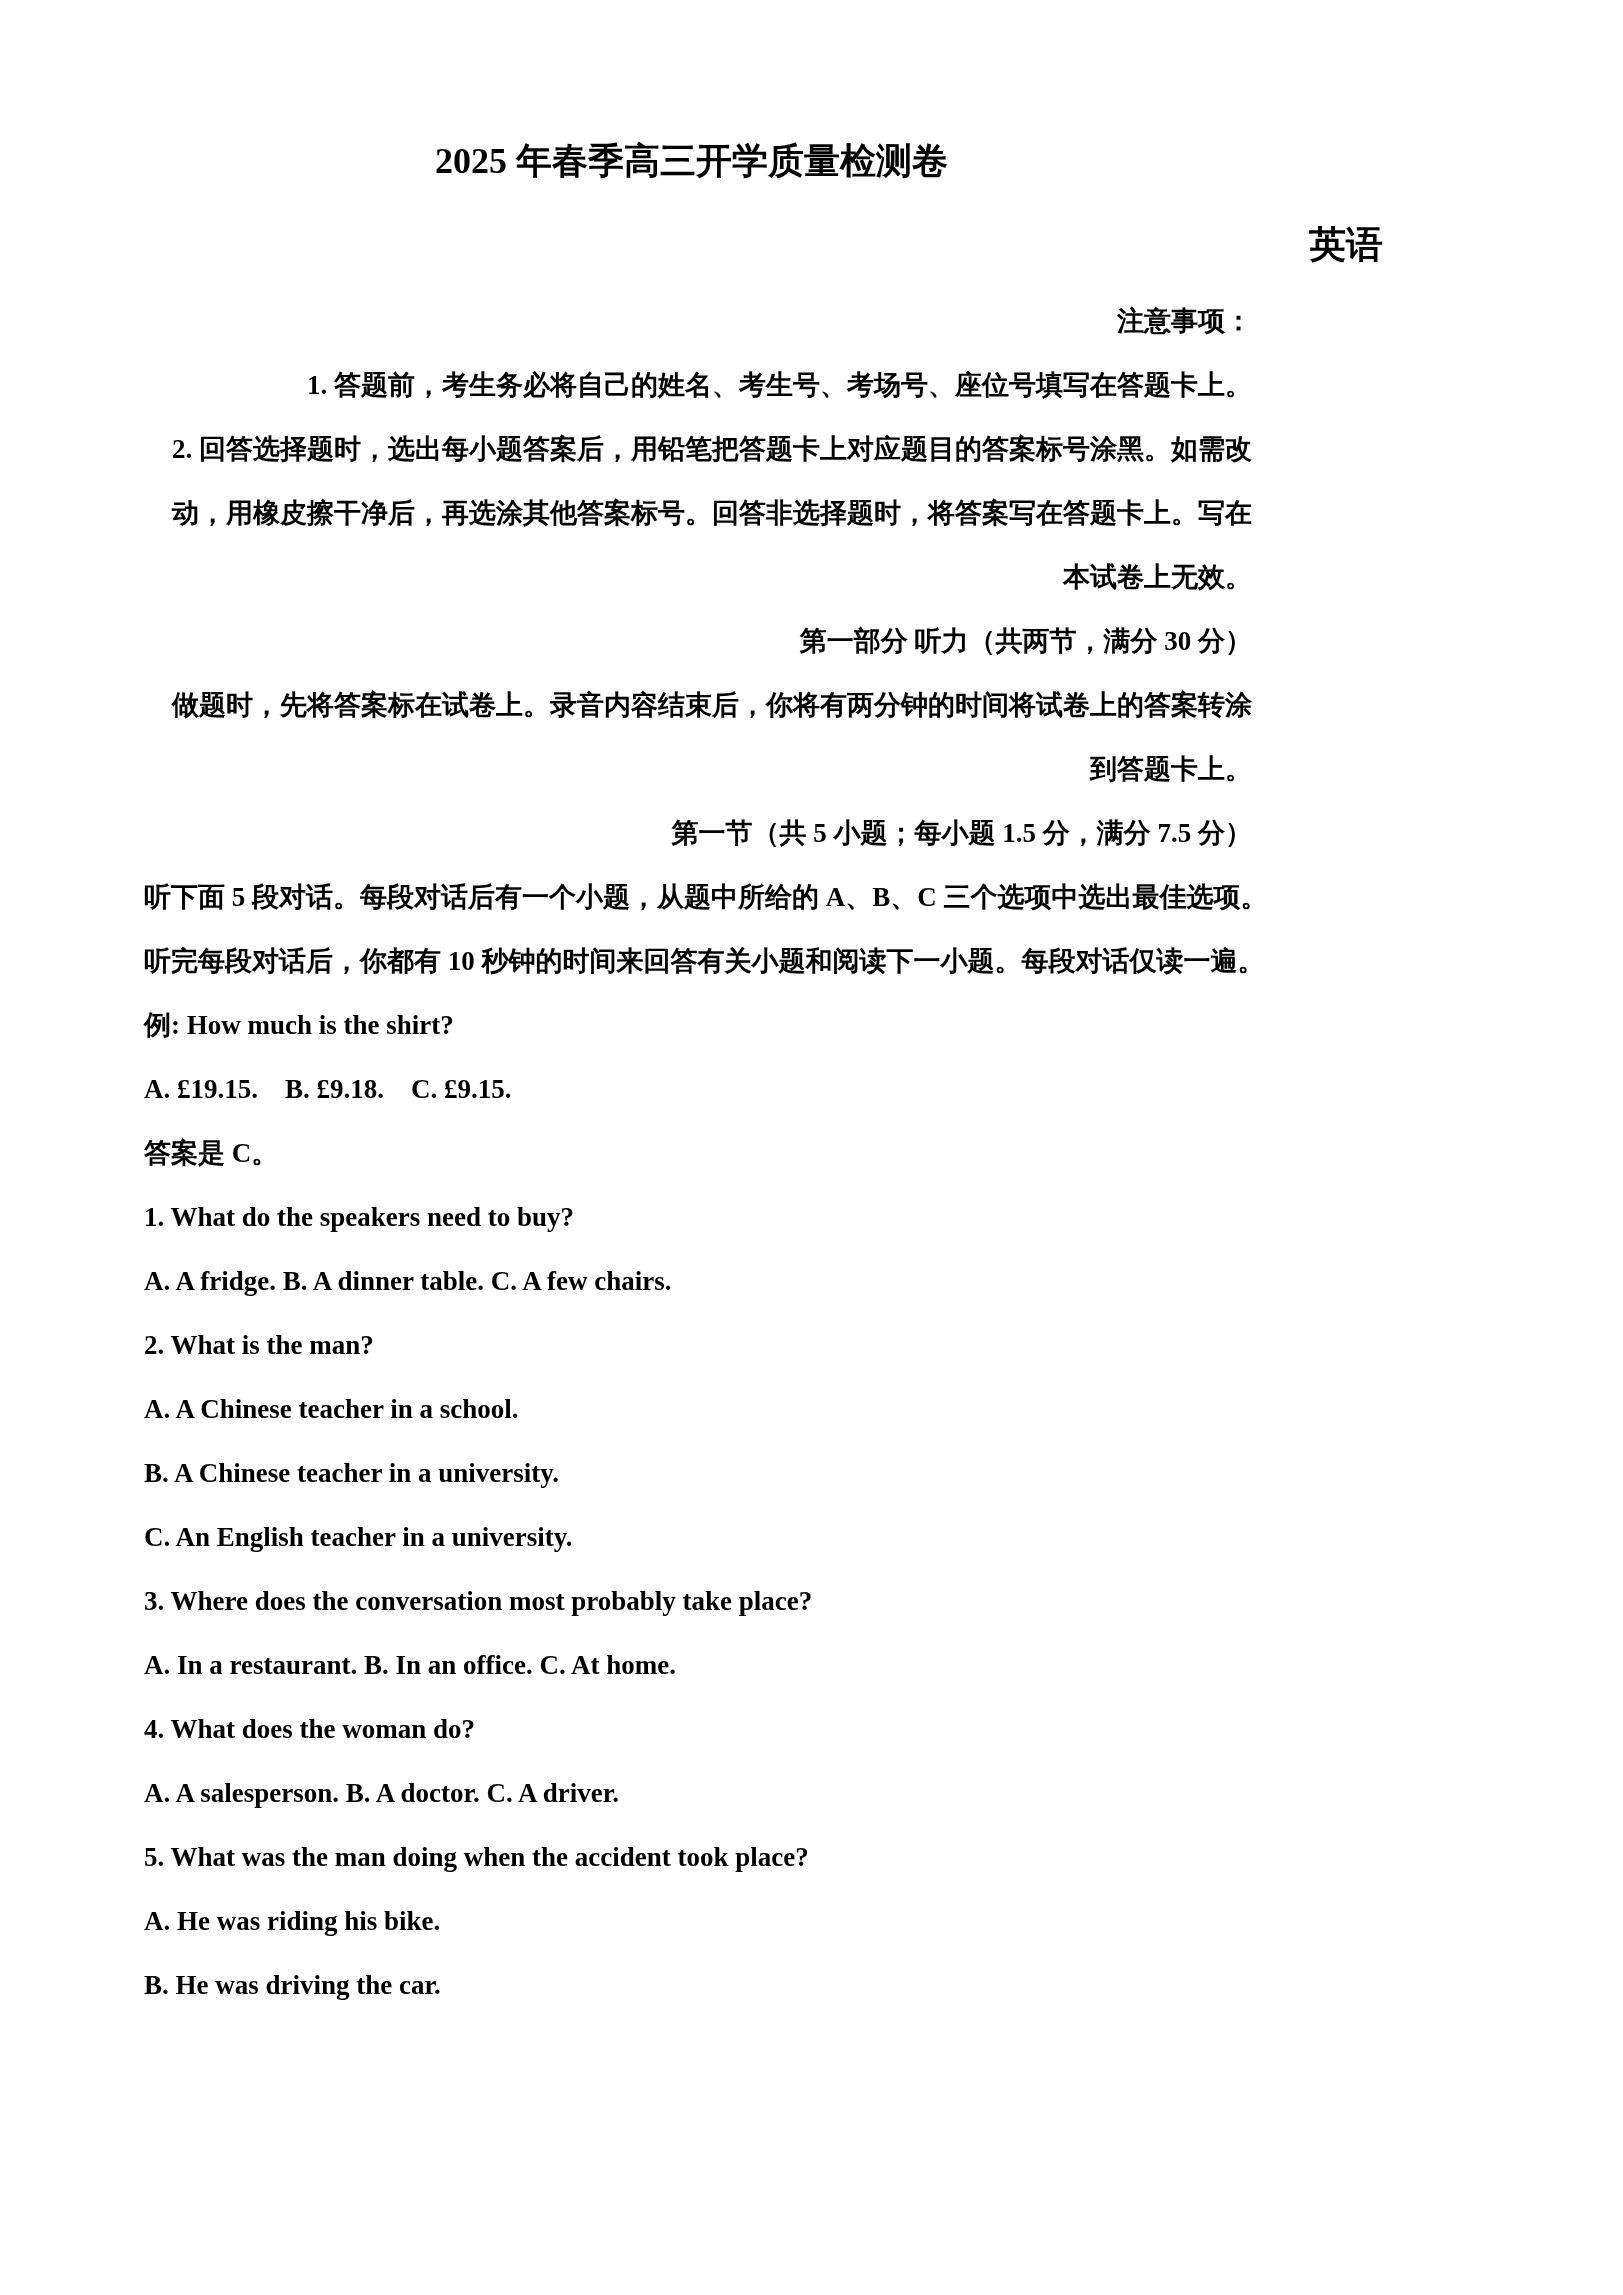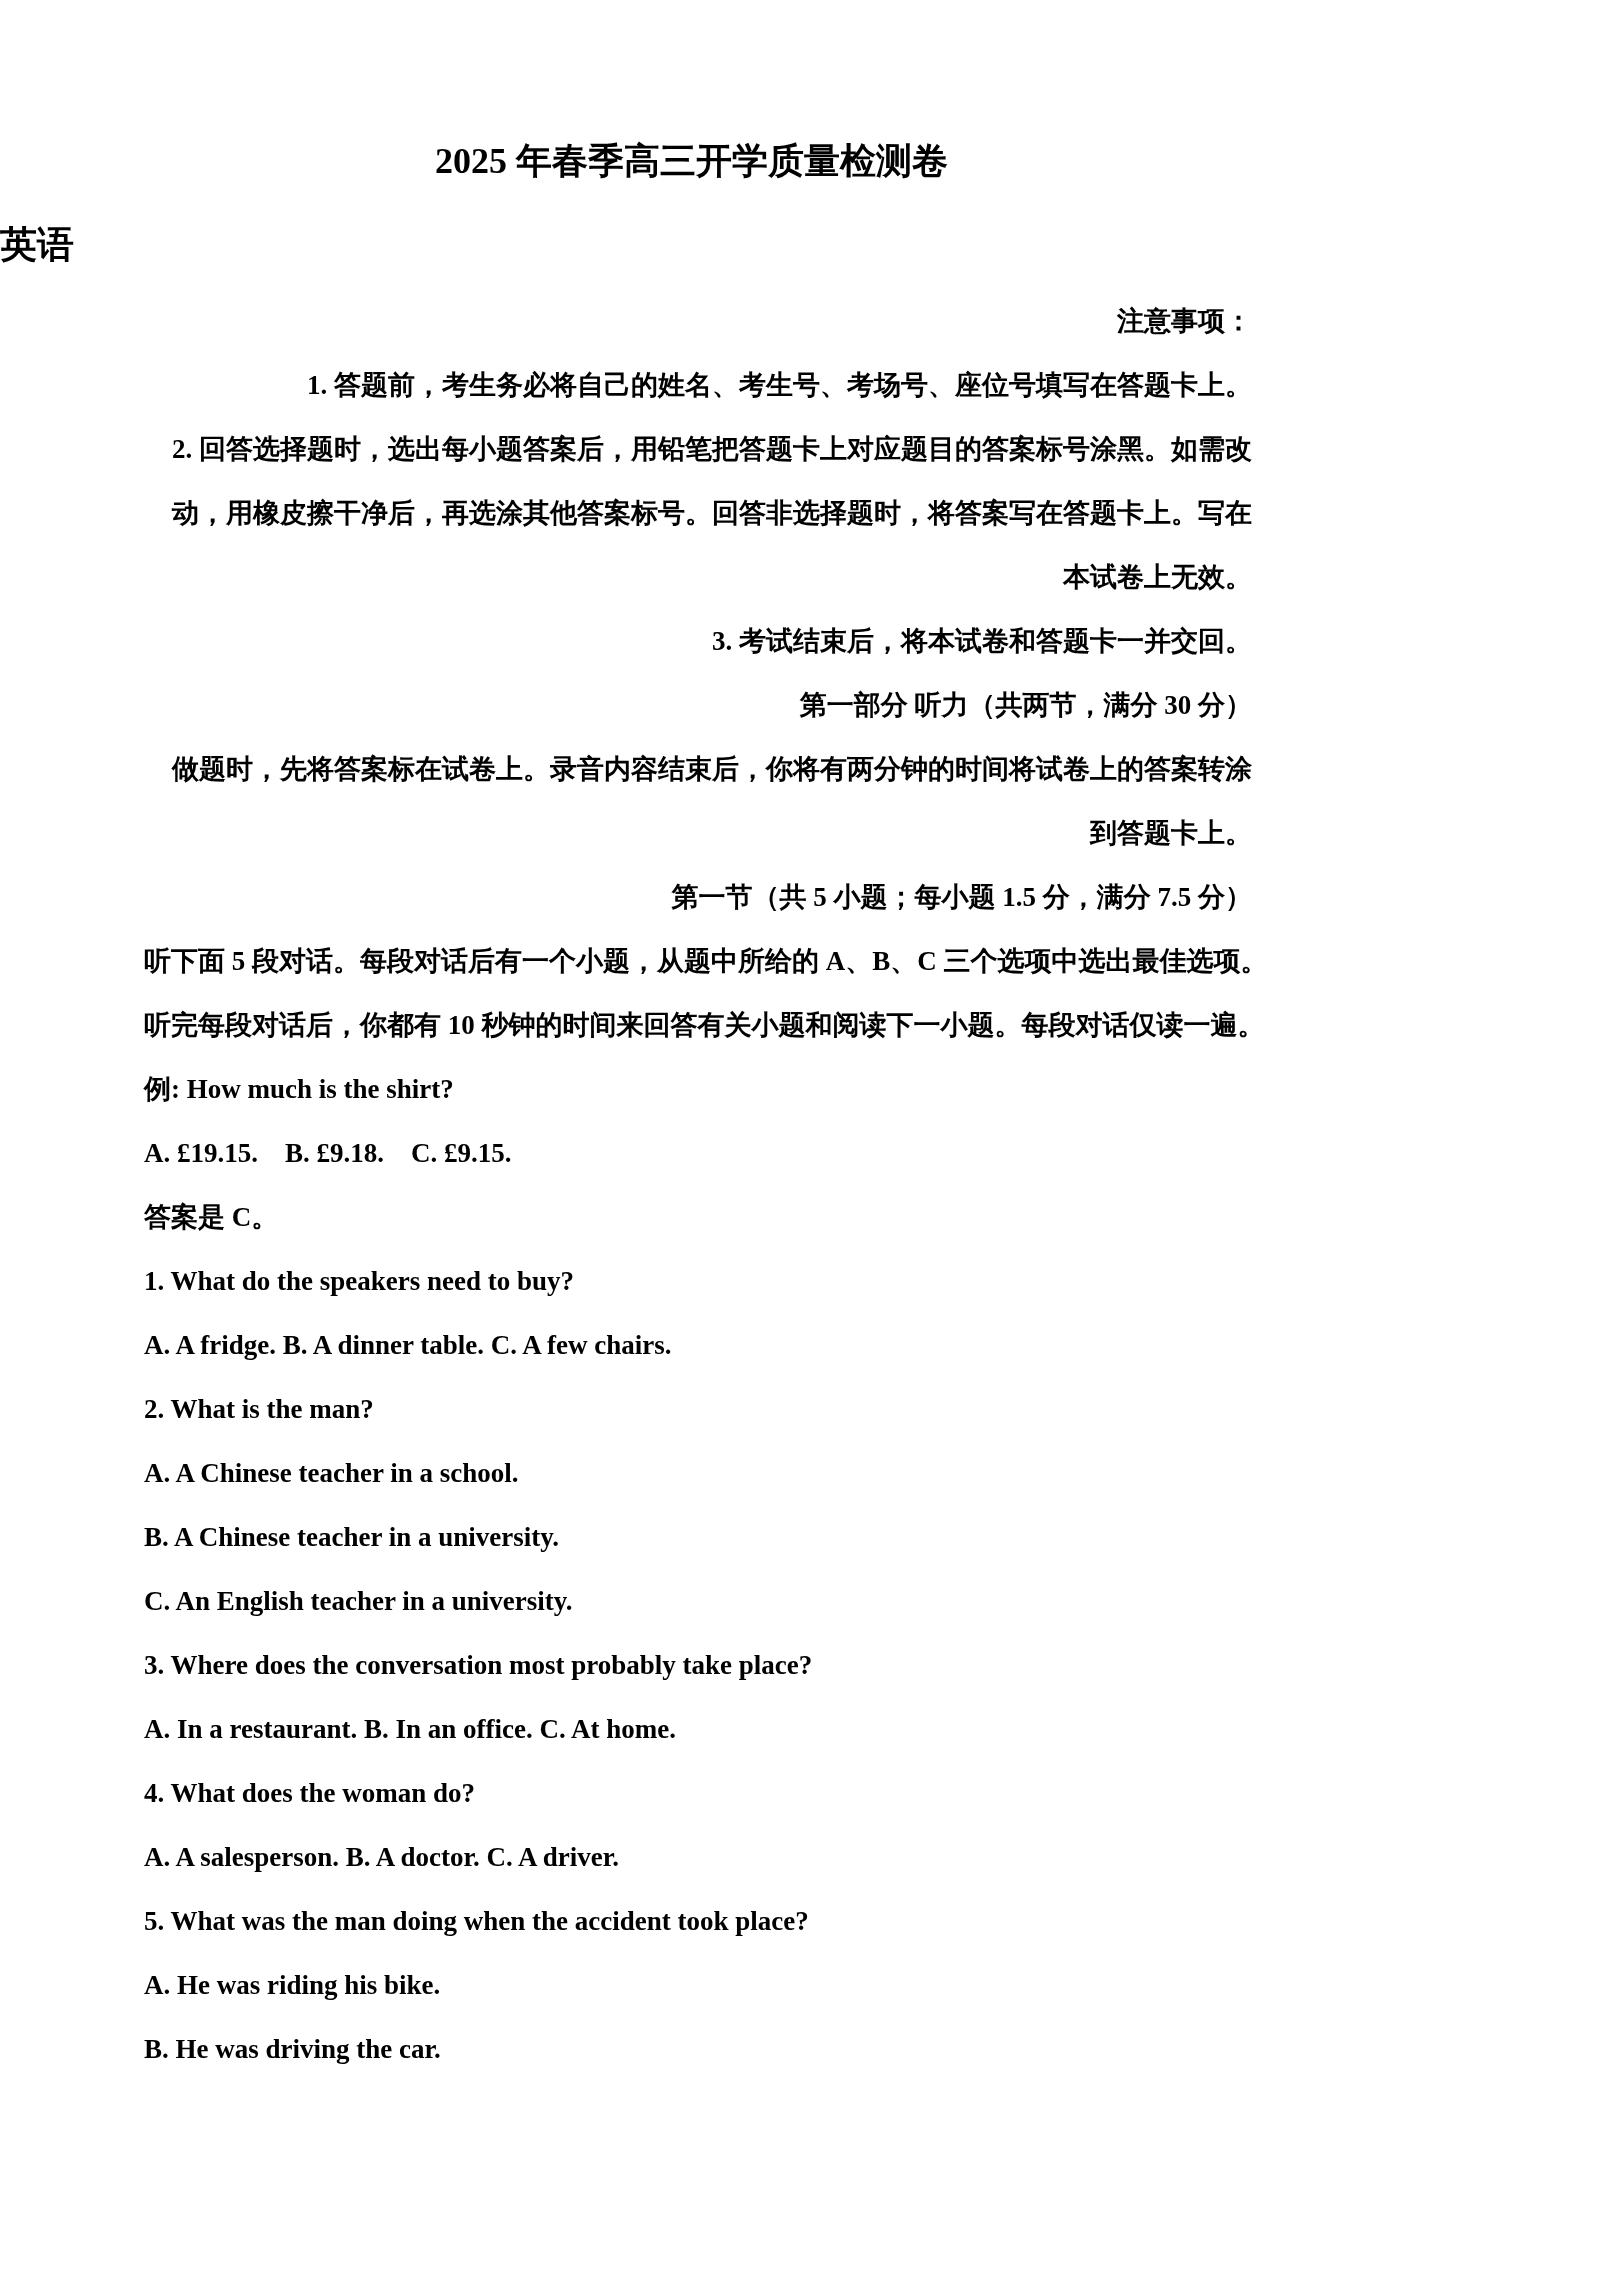--- a/index.html
+++ b/index.html
@@ -24,21 +24,21 @@
     font-size: 36px;
     line-height: 51px;
     text-align: center;
     font-weight: bold;
     white-space: pre;
   }
   .subtitle {
     margin: 32px 0 0 0;
     font-size: 37px;
     line-height: 51px;
-    text-align: left;
+    text-align: right;
     font-weight: bold;
     white-space: pre;
   }
   .content {
     margin: 18.5px 131px 0 144px;
     font-size: 27px;
   }
   .line {
     line-height: 64px;
     white-space: pre;
@@ -54,21 +54,20 @@
 
 <div class="page">
   <h1 class="title">2025 年春季高三开学质量检测卷</h1>
   <h2 class="subtitle">英语</h2>
   <div class="content" id="lines">
       <div class="line bold">注意事项：</div>
       <div class="line bold">1. 答题前，考生务必将自己的姓名、考生号、考场号、座位号填写在答题卡上。</div>
       <div class="line bold">2. 回答选择题时，选出每小题答案后，用铅笔把答题卡上对应题目的答案标号涂黑。如需改</div>
       <div class="line bold">动，用橡皮擦干净后，再选涂其他答案标号。回答非选择题时，将答案写在答题卡上。写在</div>
       <div class="line bold">本试卷上无效。</div>
-      <div class="line bold">3. 考试结束后，将本试卷和答题卡一并交回。</div>
       <div class="line bold">第一部分 听力（共两节，满分 30 分）</div>
       <div class="line bold">做题时，先将答案标在试卷上。录音内容结束后，你将有两分钟的时间将试卷上的答案转涂</div>
       <div class="line bold">到答题卡上。</div>
       <div class="line bold">第一节（共 5 小题；每小题 1.5 分，满分 7.5 分）</div>
       <div class="line bold">听下面 5 段对话。每段对话后有一个小题，从题中所给的 A、B、C 三个选项中选出最佳选项。</div>
       <div class="line bold">听完每段对话后，你都有 10 秒钟的时间来回答有关小题和阅读下一小题。每段对话仅读一遍。</div>
       <div class="line">例: How much is the shirt?</div>
       <div class="line">A. £19.15.    B. £9.18.    C. £9.15.</div>
       <div class="line">答案是 C。</div>
       <div class="line">1. What do the speakers need to buy?</div>

